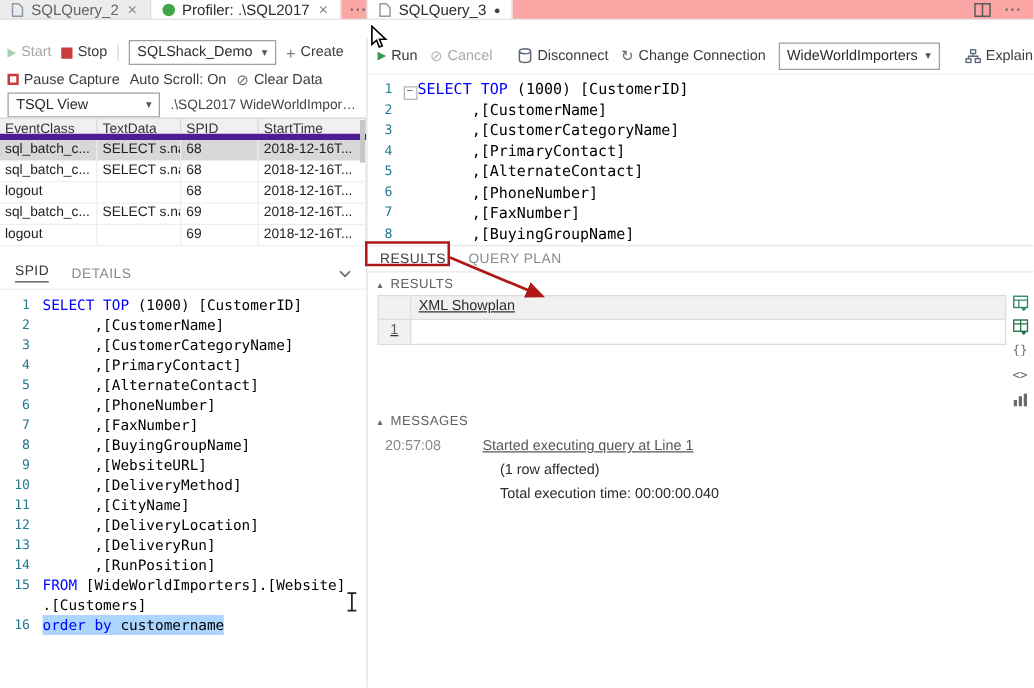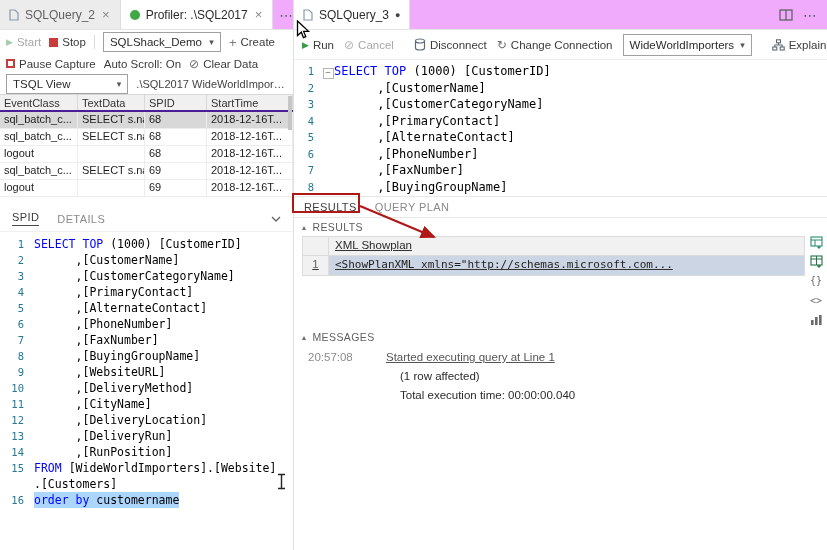--- a/index.html
+++ b/index.html
@@ -5,21 +5,21 @@
   * { margin:0; padding:0; box-sizing:border-box; }
   html,body { width:827px; height:550px; overflow:hidden; }
   body {
     position:relative;
     font-family:"Liberation Sans","DejaVu Sans",sans-serif;
     font-size:12px; color:#333; background:#fff;
   }
   .mono { font-family:"DejaVu Sans Mono",monospace; }
 
   
-  .tabbar { position:absolute; top:0; left:0; right:0; height:30px; background:#f0abfc;
+  .tabbar { position:absolute; top:0; left:0; right:0; height:16px; background:#fca5a5;
             border-bottom:1px solid #e5e5e5; display:flex; }
   .tab-group { display:flex; align-items:stretch; }
   .tab-group.left  { width:293px; }
   .tab-group.right { flex:1; border-left:1px solid #e0e0e0; }
   .tab { display:flex; align-items:center; gap:6px; padding:0 9px; background:#ececec;
          border-right:1px solid #dedede; color:#616161; font-size:12px; white-space:nowrap; cursor:default; }
   .tab.active { background:#fff; color:#2b2b2b; }
   .tab .close { color:#8a8a8a; font-size:13px; padding:0 1px; }
   .tab .dirty { color:#424242; font-size:9px; }
   .ficon svg { display:block; }
@@ -53,21 +53,21 @@
               font-size:11.5px; color:#2b2b2b; cursor:default; }
   .dd-session { width:118px; }
   .dd-view { width:126px; }
   .dd-db { width:148px; height:22px; }
   .dd-arrow { color:#555; font-size:9px; }
   .conn-label { font-size:11px; color:#444; overflow:hidden; text-overflow:ellipsis; }
 
   
   .pgrid { position:absolute; top:64px; left:0; right:0; font-size:11px; }
   .pgrid-header { display:flex; height:18px; background:#f0f0f0;
-                  border-top:1px solid #d8d8d8; border-bottom:2px solid #4c1d95; }
+                  border-top:1px solid #d8d8d8; border-bottom:5px solid #4c1d95; }
   .pgrid-header .cell { padding:2px 4px; border-right:1px solid #d8d8d8; color:#333; overflow:hidden; white-space:nowrap; }
   .pgrid-row { display:flex; height:17px; border-bottom:1px solid #ededed; background:#fff; }
   .pgrid-row.selected { background:#d8d8d8; }
   .pgrid-row .cell { padding:1px 4px; border-right:1px solid #ededed; overflow:hidden; white-space:nowrap; color:#1e1e1e; }
   .c0 { width:78px; flex:none; } .c1 { width:67px; flex:none; }
   .c2 { width:62px; flex:none; } .c3 { flex:1; }
   .pscroll { position:absolute; top:66px; right:1px; width:4px; height:34px; background:#c6c6c6; }
 
   
   .dtabs { position:absolute; top:176px; left:0; right:0; height:26px; display:flex; align-items:center;
@@ -479,21 +479,20 @@
     <span>RESULTS</span>
   </div>
 
   <div class="rgrid">
     <div class="rg-header">
       <span class="rg-corner"></span>
       <span class="rg-col">XML Showplan</span>
     </div>
     <div class="rg-row selected">
       <span class="rg-num">1</span>
-      <span class="rg-val">&lt;ShowPlanXML xmlns="http://schemas.microsoft.com...</span>
     </div>
   </div>
 
   <div class="icon-strip">
     <span>
       <svg width="13" height="13" viewBox="0 0 13 13">
           <rect x="1" y="1" width="11" height="9" fill="none" stroke="#2c8a6e" stroke-width="1.1"></rect>
           <line x1="1" y1="4" x2="12" y2="4" stroke="#2c8a6e" stroke-width="1"></line>
           <line x1="5" y1="4" x2="5" y2="10" stroke="#2c8a6e" stroke-width="1"></line>
           <path d="M9,10 v2 m-1.6,-1.4 l1.6,1.6 1.6,-1.6" fill="none" stroke="#2c8a6e" stroke-width="1.1"></path>

